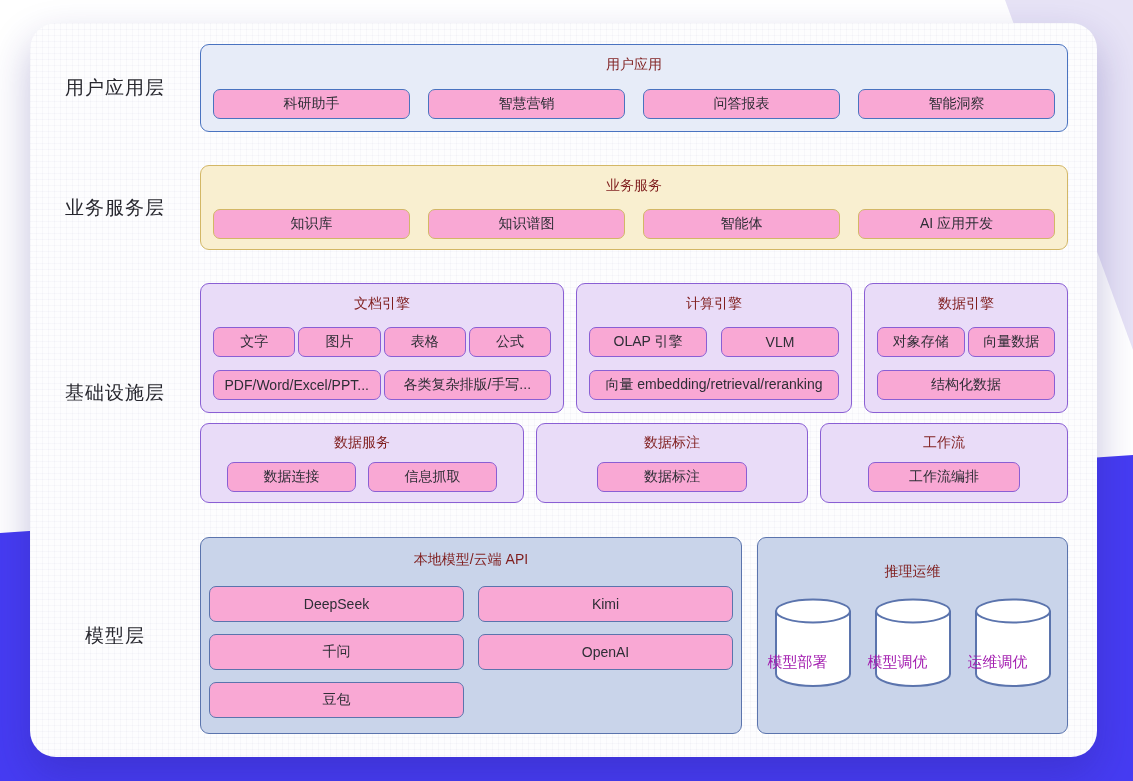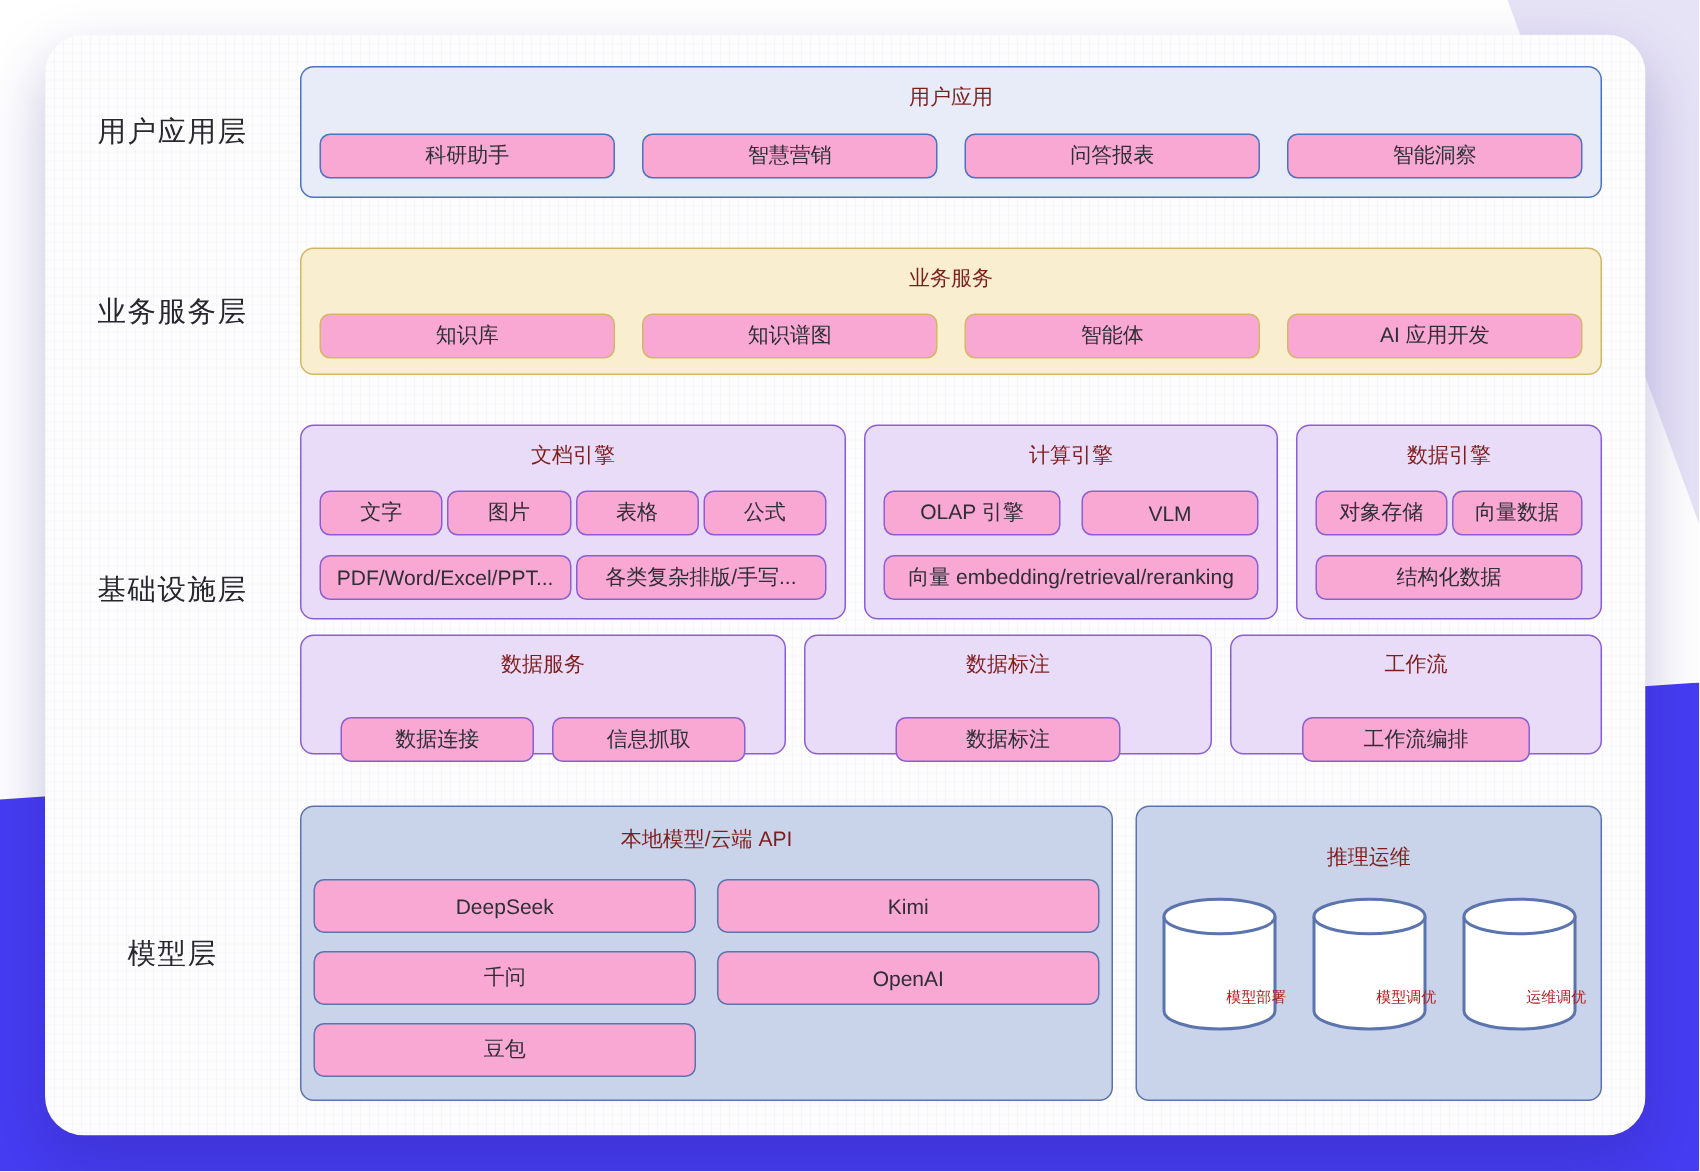--- a/index.html
+++ b/index.html
@@ -42,36 +42,36 @@
   .group-wide.h85 .btnrow{margin-top:14px;}
   .group-wide .btn{flex:1;}
   
   .grouprow{display:flex;gap:12px;}
   .g-doc{width:364px;}  .g-calc{width:276px;}  .g-data{width:204px;}
   .g-infra1{height:130px;padding:9px 12px 12px;justify-content:space-between;}
   .g-infra1 .btnrow{gap:3px;}
   .g-calc .btnrow{gap:14px;}
   .g-infra1 .btn{flex:1;}
   .g-svc{width:324px;} .g-anno{width:272px;} .g-flow{width:248px;}
-  .g-infra2{height:80px;padding:8px 26px 12px;gap:16px;}
+  .g-infra2{height:80px;padding:8px 26px 12px;}
   .g-infra2 .btnrow{gap:12px;margin-top:10px;}
   .g-svc .btn{flex:1;}
   .g-anno .btnrow,.g-flow .btnrow{justify-content:center;}
   .g-anno .btn{width:150px;} .g-flow .btn{width:152px;}
   
   .model-row{display:flex;gap:15px;}
   .g-local{width:542px;height:197px;padding:11px 8px 14px;}
   .model-grid{display:grid;grid-template-columns:1fr 1fr;column-gap:14px;row-gap:12px;margin-top:17px;}
   .model-grid .btn{height:36px;}
   .g-ops{width:311px;height:197px;padding:23px 14px 0;}
   .cyl-row{display:flex;justify-content:center;gap:22px;margin-top:17px;}
   .cyl{position:relative;width:78px;height:90px;}
   .cyl svg{position:absolute;inset:0;display:block;}
-  .cyl-label{position:absolute;left:-6px;right:-6px;bottom:16px;text-align:right;
-    font-size:10px;color:#b91c1c;}
+  .cyl-label{position:absolute;left:-6px;right:-6px;bottom:16px;text-align:left;
+    font-size:15px;color:#a21caf;}
 </style>
 </head>
 <body>
 
 <div class="canvas">
   <div class="bg-wedge"></div>
   <div class="bg-indigo"></div>
 
   <div class="card">
 

